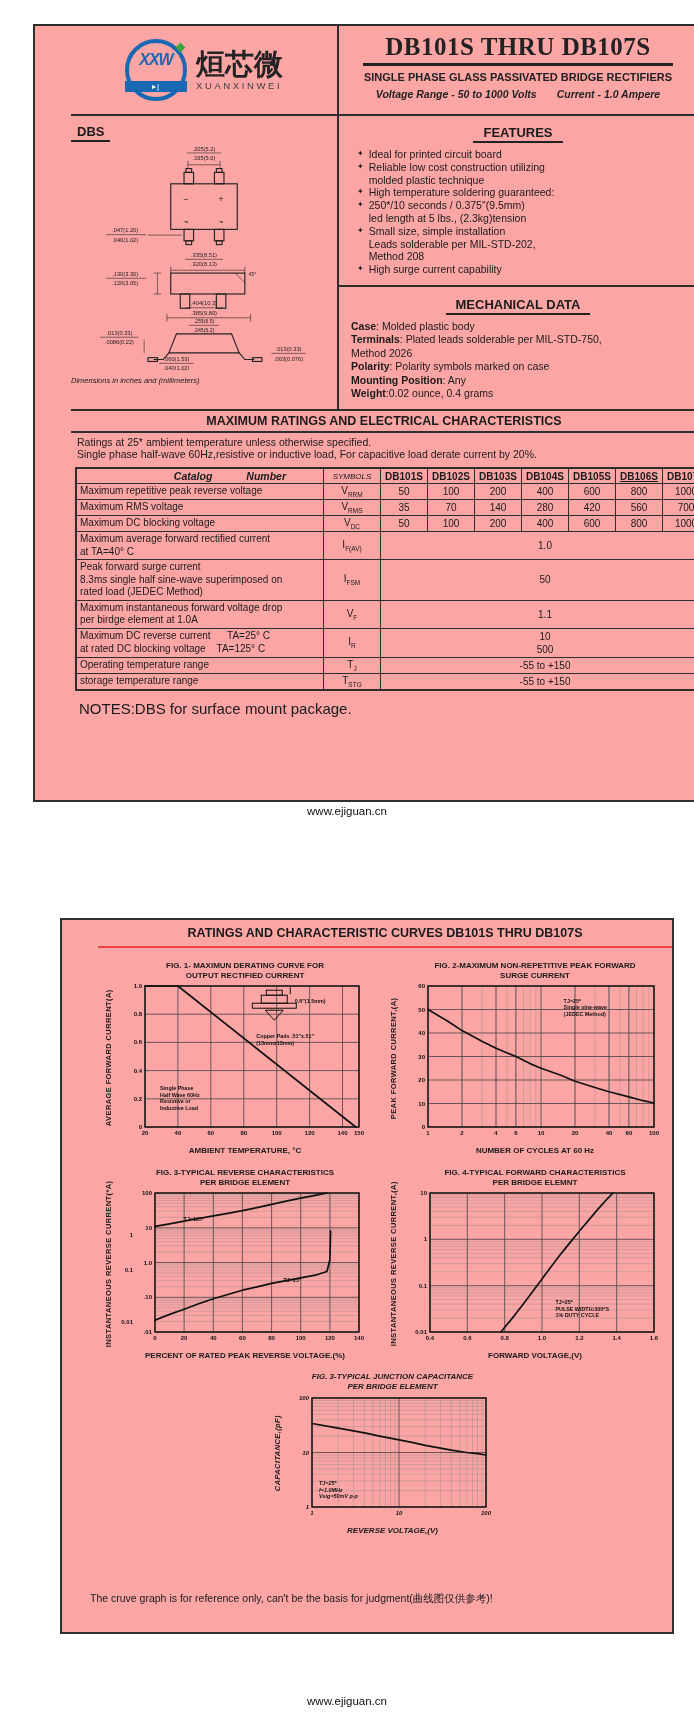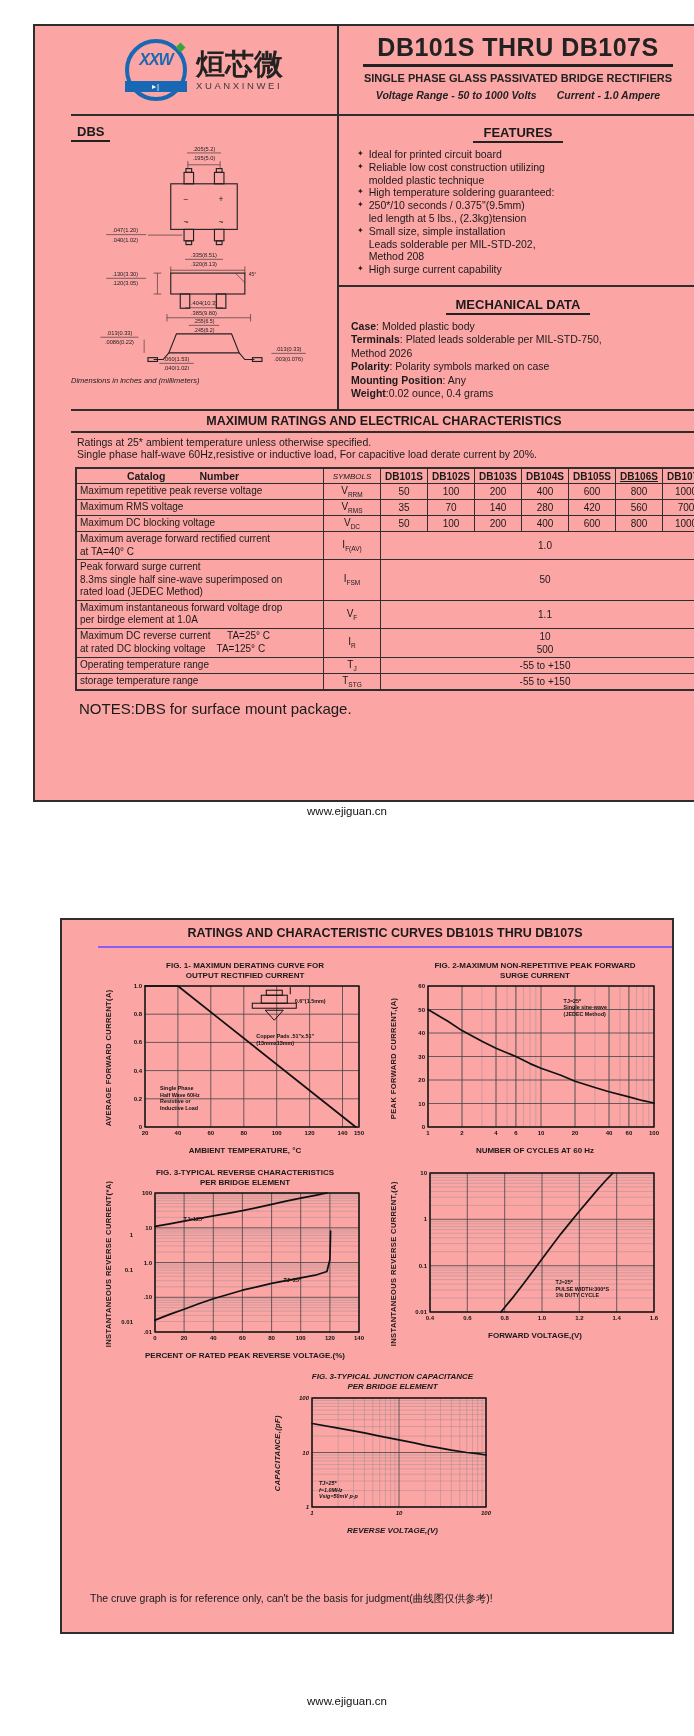--- a/index.html
+++ b/index.html
@@ -11,21 +11,21 @@
   
   .hdr{display:flex;height:88px;border-bottom:2px solid #2e2e2e;}
   .logo-wrap{width:266px;display:flex;align-items:center;justify-content:center;gap:9px;}
   .logo-circle{width:54px;height:54px;border-radius:50%;border:4px solid #1968b3;position:relative;flex:0 0 auto;}
   .logo-xxw{position:absolute;top:8px;left:0;right:0;text-align:center;color:#1968b3;font-weight:bold;font-style:italic;font-size:16px;letter-spacing:-1px;}
   .logo-band{position:absolute;bottom:5px;left:-4px;right:-4px;height:11px;background:#1968b3;color:#fff;font-size:8px;line-height:11px;text-align:center;letter-spacing:1px;}
   .logo-leaf{position:absolute;top:1px;right:-1px;width:7px;height:7px;background:#3aa33a;transform:rotate(45deg);}
   .logo-cn{font-size:29px;font-weight:bold;line-height:1.05;color:#222;}
   .logo-en{font-size:9.5px;letter-spacing:2.6px;color:#3c3c3c;margin-top:1px;}
   .title-wrap{flex:1;border-left:2px solid #2e2e2e;text-align:center;padding:7px 10px 0;}
-  .t1{font-size:25px;font-weight:bold;letter-spacing:0.5px;color:#222;}
+  .t1{font-size:25px;font-weight:bold;letter-spacing:0.5px;color:#222;font-family:Liberation Serif, serif;}
   .t1-rule{border-top:3px solid #222;margin:2px 14px 5px;}
   .t2{font-size:11px;font-weight:bold;color:#222;}
   .t3{font-style:italic;font-weight:bold;font-size:10.5px;margin-top:5px;display:flex;justify-content:center;gap:20px;color:#222;}
 
   
   .sec2{display:flex;}
   .pkg-col{width:266px;border-right:2px solid #2e2e2e;text-align:left;padding-top:6px;}
   .pkg-title{display:inline-block;font-weight:bold;font-size:13px;border-bottom:2px solid #222;padding:0 6px 1px;}
   .pkg-note{font-style:italic;font-size:7.5px;margin-top:2px;}
   .rcol{flex:1;display:flex;flex-direction:column;}
@@ -39,34 +39,34 @@
   .mech-line{font-size:10.5px;line-height:1.28;}
   .mlabel{font-weight:bold;}
 
   
   .ratings-bar{border-top:2px solid #2e2e2e;border-bottom:2px solid #2e2e2e;text-align:center;font-weight:bold;font-size:12.5px;padding:3px 0;}
   .rnotes{font-size:10.5px;line-height:1.22;padding:3px 6px 4px;}
 
   
   table{border-collapse:collapse;table-layout:fixed;margin:2px 4px 0;width:616px;border:2px solid #2e2e2e;}
   td,th{border:1px solid #2e2e2e;font-size:10px;padding:1px 3px;text-align:center;vertical-align:middle;font-weight:normal;}
-  .cat-h{text-align:center;font-weight:bold;font-size:10.5px;}
+  .cat-h{text-align:right;font-weight:bold;font-size:10.5px;font-style:italic;}
   .cat-h span{margin-right:34px;}
   .sym-h{font-style:italic;font-size:8px;}
   .dev-h,.unit-h{font-weight:bold;font-size:10px;}
   .p-cell{text-align:left;white-space:pre-wrap;line-height:1.25;}
   .span-cell,.u-cell,.v-cell{white-space:pre-line;line-height:1.3;}
   .sym-cell sub{font-size:6.5px;}
   .tnotes{font-size:15px;padding:9px 8px;}
 
   .site{position:absolute;left:0;width:694px;text-align:center;font-size:11.5px;color:#111;}
   .site1{top:805px;} .site2{top:1695px;}
 
   
-  .p2title{border-bottom:2px solid #8b5cf6;text-align:center;font-weight:bold;font-size:12.5px;padding:6px 0;}
+  .p2title{border-bottom:2px solid #ef4444;text-align:center;font-weight:bold;font-size:12.5px;padding:6px 0;}
   .figrow{display:flex;justify-content:space-between;padding:13px 6px 0;}
   .fig{display:grid;grid-template-columns:15px 1fr;}
   .ylab{writing-mode:vertical-rl;transform:rotate(180deg);text-align:center;font-weight:bold;font-size:7.5px;letter-spacing:0.4px;}
   .ftitle{text-align:center;font-weight:bold;font-size:8px;line-height:1.2;white-space:pre-line;margin-bottom:1px;}
   .xlab{text-align:center;font-weight:bold;font-size:8px;margin-top:1px;}
   .fig5wrap{display:flex;justify-content:center;padding-top:12px;font-style:italic;}
   .p2note{position:absolute;left:28px;bottom:26px;font-size:10.5px;}
   svg text{font-family:"Liberation Sans",sans-serif;}
 </style>
 </head>
@@ -528,20 +528,22 @@
               <text x="14" y="136.3" font-size="6" font-weight="bold" text-anchor="end" fill="#111">0.01</text>
               <text x="64.6" y="32.8" font-size="5.4" font-weight="bold" text-anchor="start" fill="#111">TJ=125*</text>
               <text x="164.5" y="94.0" font-size="5.4" font-weight="bold" text-anchor="start" fill="#111">TJ=25*</text>
             </svg></div>
         <div class="xlab">PERCENT OF RATED PEAK REVERSE VOLTAGE.(%)</div>
       </div>
     </div>
     <div class="fig">
       <div class="ylab">INSTANTANEOUS REVERSE CURRENT,(A)</div>
       <div>
+        <div class="ftitle">FIG. 4-TYPICAL FORWARD CHARACTERISTICS
+PER BRIDGE ELEMNT</div>
         <div class="plot" id="plot-3"><svg width="262" height="158" viewBox="0 0 262 158">
               <line x1="26" y1="130.1" x2="250" y2="130.1" stroke="#8a8a8a" stroke-width="0.4"></line>
               <line x1="26" y1="121.9" x2="250" y2="121.9" stroke="#8a8a8a" stroke-width="0.4"></line>
               <line x1="26" y1="116.1" x2="250" y2="116.1" stroke="#8a8a8a" stroke-width="0.4"></line>
               <line x1="26" y1="111.6" x2="250" y2="111.6" stroke="#8a8a8a" stroke-width="0.4"></line>
               <line x1="26" y1="107.9" x2="250" y2="107.9" stroke="#8a8a8a" stroke-width="0.4"></line>
               <line x1="26" y1="104.8" x2="250" y2="104.8" stroke="#8a8a8a" stroke-width="0.4"></line>
               <line x1="26" y1="102.2" x2="250" y2="102.2" stroke="#8a8a8a" stroke-width="0.4"></line>
               <line x1="26" y1="99.8" x2="250" y2="99.8" stroke="#8a8a8a" stroke-width="0.4"></line>
               <line x1="26" y1="83.7" x2="250" y2="83.7" stroke="#8a8a8a" stroke-width="0.4"></line>

